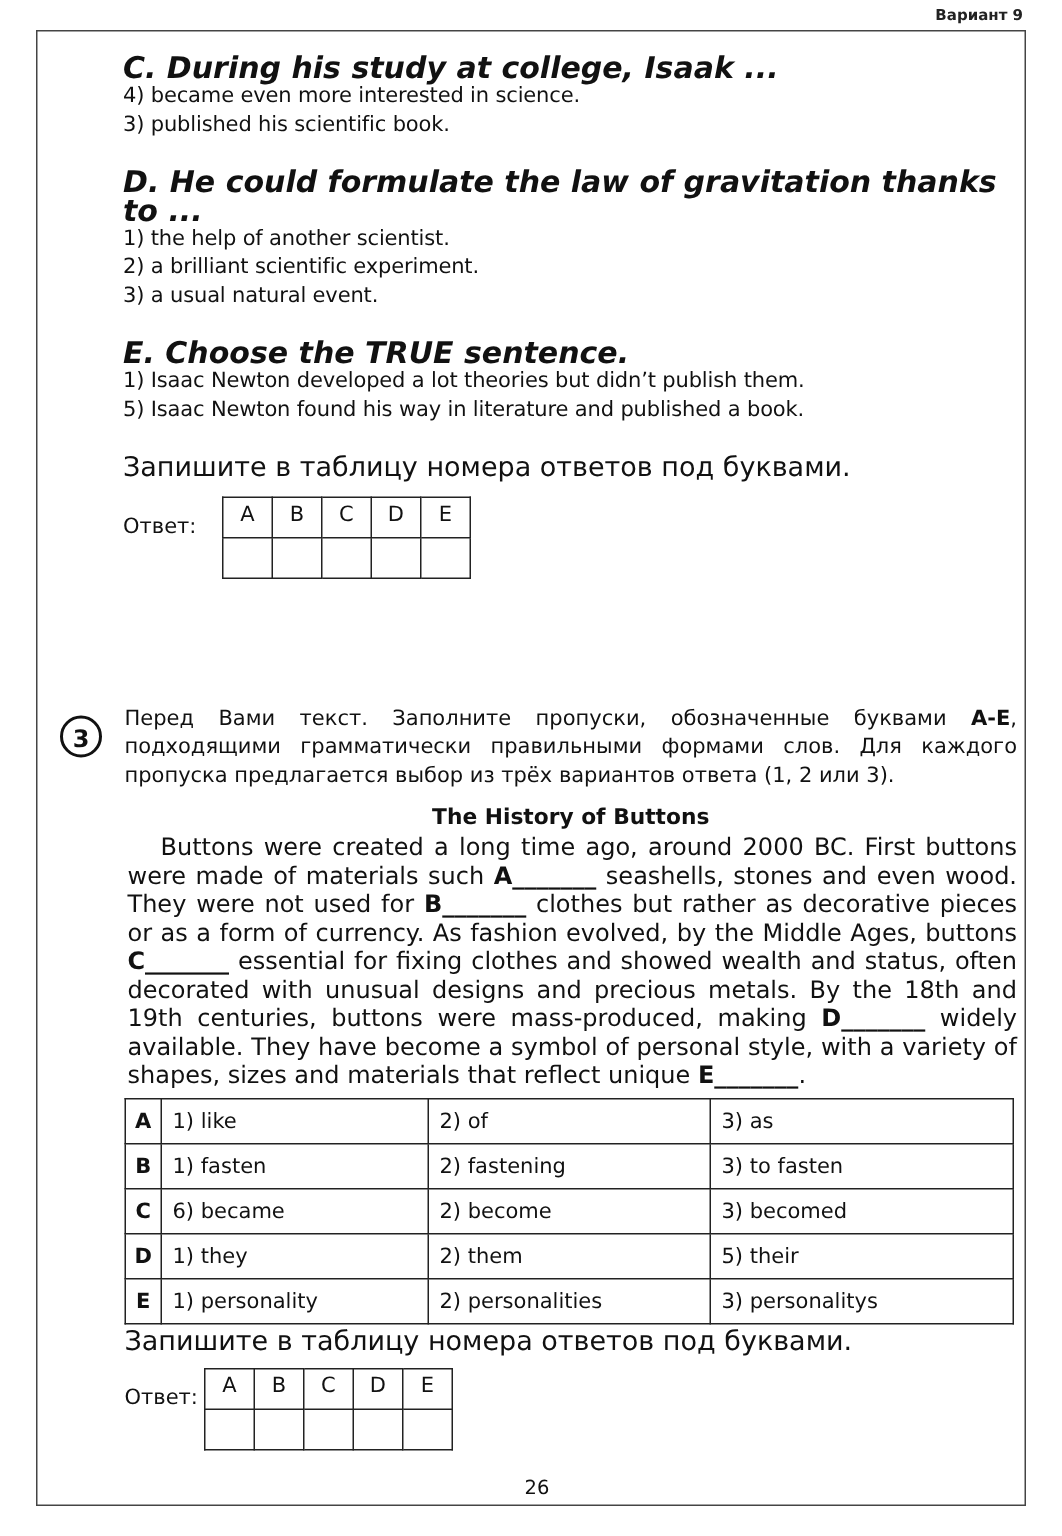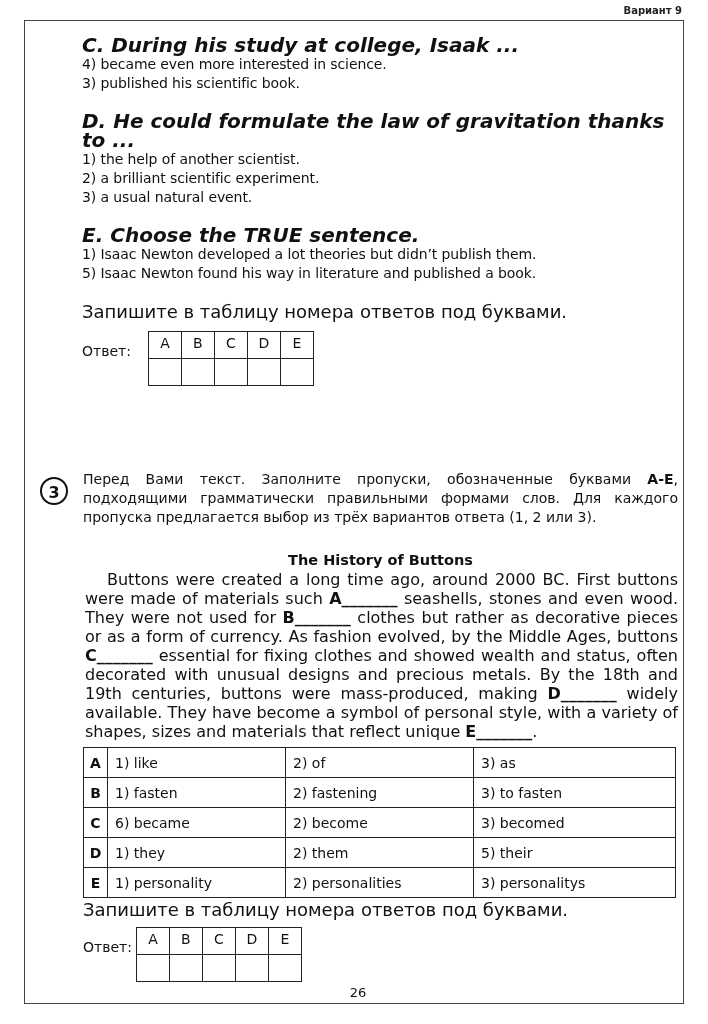--- a/index.html
+++ b/index.html
@@ -15,21 +15,21 @@
   .instr { font-size: 18px; line-height: 19px; }
   .answer-row { display: flex; align-items: flex-start; margin-top: 10px; }
   .answer-label { font-size: 14px; line-height: 19px; margin-top: 11px; margin-right: 17px; }
   table.ans { border-collapse: collapse; }
   table.ans td { border: 1.5px solid #222; width: 32px; height: 26px; text-align: center;
                  font-size: 14px; padding: 0; vertical-align: top; line-height: 22px; }
   .task3 { position: absolute; left: 40px; top: 470px; width: 638px; }
   .num-circle { position: absolute; left: 0; top: 7px; width: 28px; height: 28px; border: 2px solid #111;
                 border-radius: 50%; font-weight: bold; font-size: 16px; text-align: center; line-height: 28px; box-sizing: border-box;}
   .task-intro { margin-left: 43px; font-size: 14px; line-height: 19px; text-align: justify; }
-  .passage-title { text-align: center; font-weight: bold; font-size: 14.5px; line-height: 19px; margin-top: 24px; margin-left: 43px;}
+  .passage-title { text-align: center; font-weight: bold; font-size: 14.5px; line-height: 19px; margin-top: 9px; margin-left: 43px;}
   .passage { margin-left: 45px; font-size: 16px; line-height: 19px; text-align: justify; text-indent: 22px; }
   .passage b { font-weight: bold; }
   table.opts { border-collapse: collapse; margin-left: 43px; width: 593px; margin-top: 6px; }
   table.opts td { border: 1.5px solid #222; height: 29px; font-size: 14px; padding: 0 0 0 7px; }
   table.opts td.letter { width: 23px; font-weight: bold; text-align: center; padding: 0; }
   .page-num { position: absolute; left: 4px; width: 708px; top: 985px; text-align: center; font-size: 13px; }
 </style>
 </head>
 <body>
 

